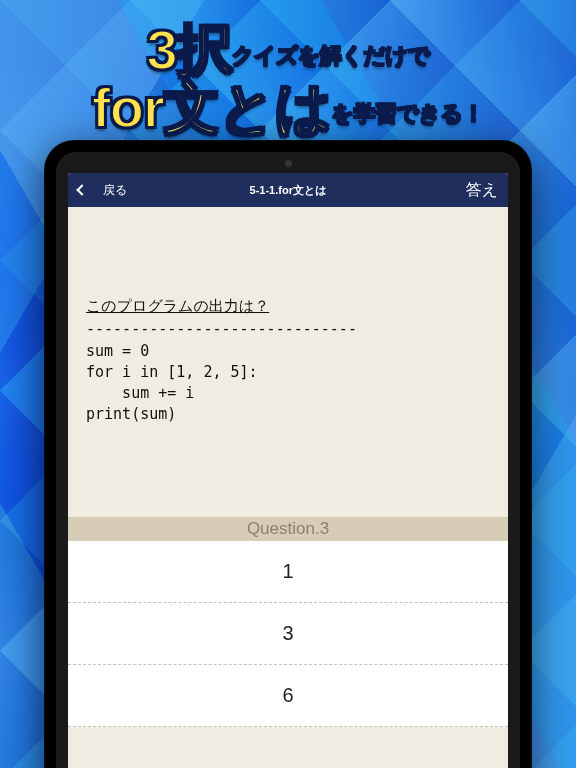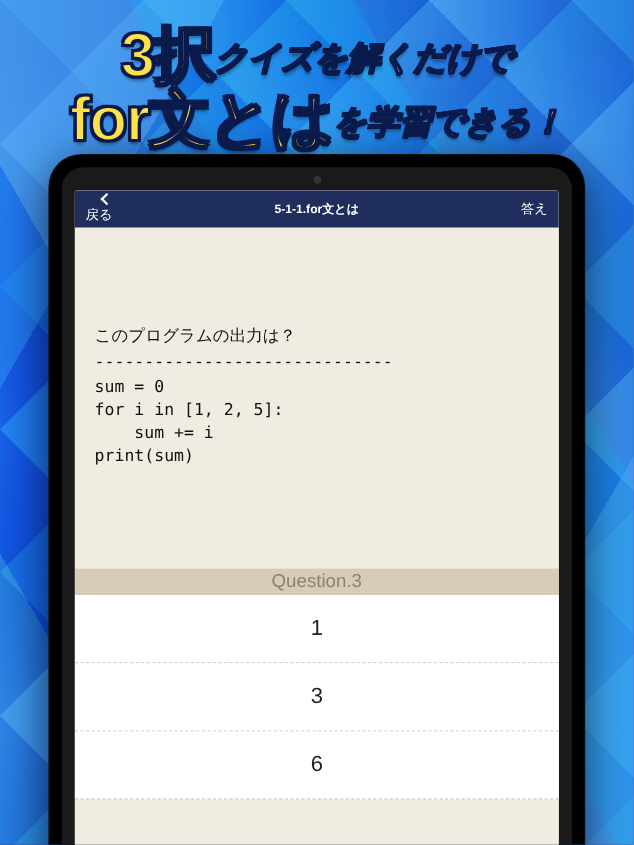--- a/index.html
+++ b/index.html
@@ -49,32 +49,31 @@
     -webkit-text-stroke: 2px #0a1a4a;
     text-shadow:
       2px 2px 0 #0a1a4a,
       -2px 2px 0 #0a1a4a,
       2px -2px 0 #0a1a4a,
       -2px -2px 0 #0a1a4a,
       0 4px 3px rgba(0,0,0,.4);
     letter-spacing: -1px;
   }
   .hl-small {
-    font-size: 30px;
+    font-size: 22px;
     color: #f0abfc;
     -webkit-text-stroke: 1.5px #0a1a4a;
     text-shadow:
       1px 1px 0 #0a1a4a,
       -1px 1px 0 #0a1a4a,
       1px -1px 0 #0a1a4a,
       -1px -1px 0 #0a1a4a,
       0 3px 3px rgba(0,0,0,.4);
     vertical-align: 6px;
     letter-spacing: -0.5px;
-    font-style: italic;
   }
   .headline .row2 { margin-top: -6px; }
 
   
   .device {
     position: absolute;
     left: 50%; transform: translateX(-50%);
     top: 140px;
     width: 488px;
     height: 700px; 
@@ -108,44 +107,44 @@
     background: #1f2e5c;
     height: 34px;
     display: flex;
     align-items: center;
     justify-content: space-between;
     padding: 0 10px;
     color: #fff;
     font-size: 12px;
     flex-shrink: 0;
   }
-  .nav-back { display: flex; align-items: flex-end; gap: 2px; cursor: pointer; flex-direction: column; }
+  .nav-back { display: flex; align-items: center; gap: 16px; cursor: pointer; }
   .chevron-left {
     width: 8px; height: 8px;
     border-left: 2px solid #fff;
     border-bottom: 2px solid #fff;
     transform: rotate(45deg);
     margin-right: 1px;
   }
   .nav-title { font-size: 11px; position:absolute; left:50%; transform:translateX(-50%);font-weight:bold;}
-  .nav-answer { cursor: pointer; font-size: 12px;}
+  .nav-answer { cursor: pointer; font-size: 16px;}
   .navbar-wrap{position:relative; width:100%; height:100%; display:flex; align-items:center; justify-content:space-between;}
 
   
   .qbody {
     flex: 0 0 auto;
     padding: 88px 18px 20px 18px;
     font-size: 15px;
     color: #111;
     line-height: 1.45;
     background: #f0ece1;
     height: 310px;
     font-family: -apple-system, "Hiragino Kaku Gothic ProN", sans-serif;
   }
-  .qbody .prompt { margin-bottom: 2px; }
+  .qbody .prompt { margin-bottom: 2px; text-decoration: underline; }
   .qbody .divider { letter-spacing: 0; font-family: monospace; font-size:15px;}
   .qbody .code {
     font-family: -apple-system, Menlo, monospace;
     font-size: 15px;
     white-space: pre;
     line-height: 1.4;
   }
 
   
   .qlabel {

